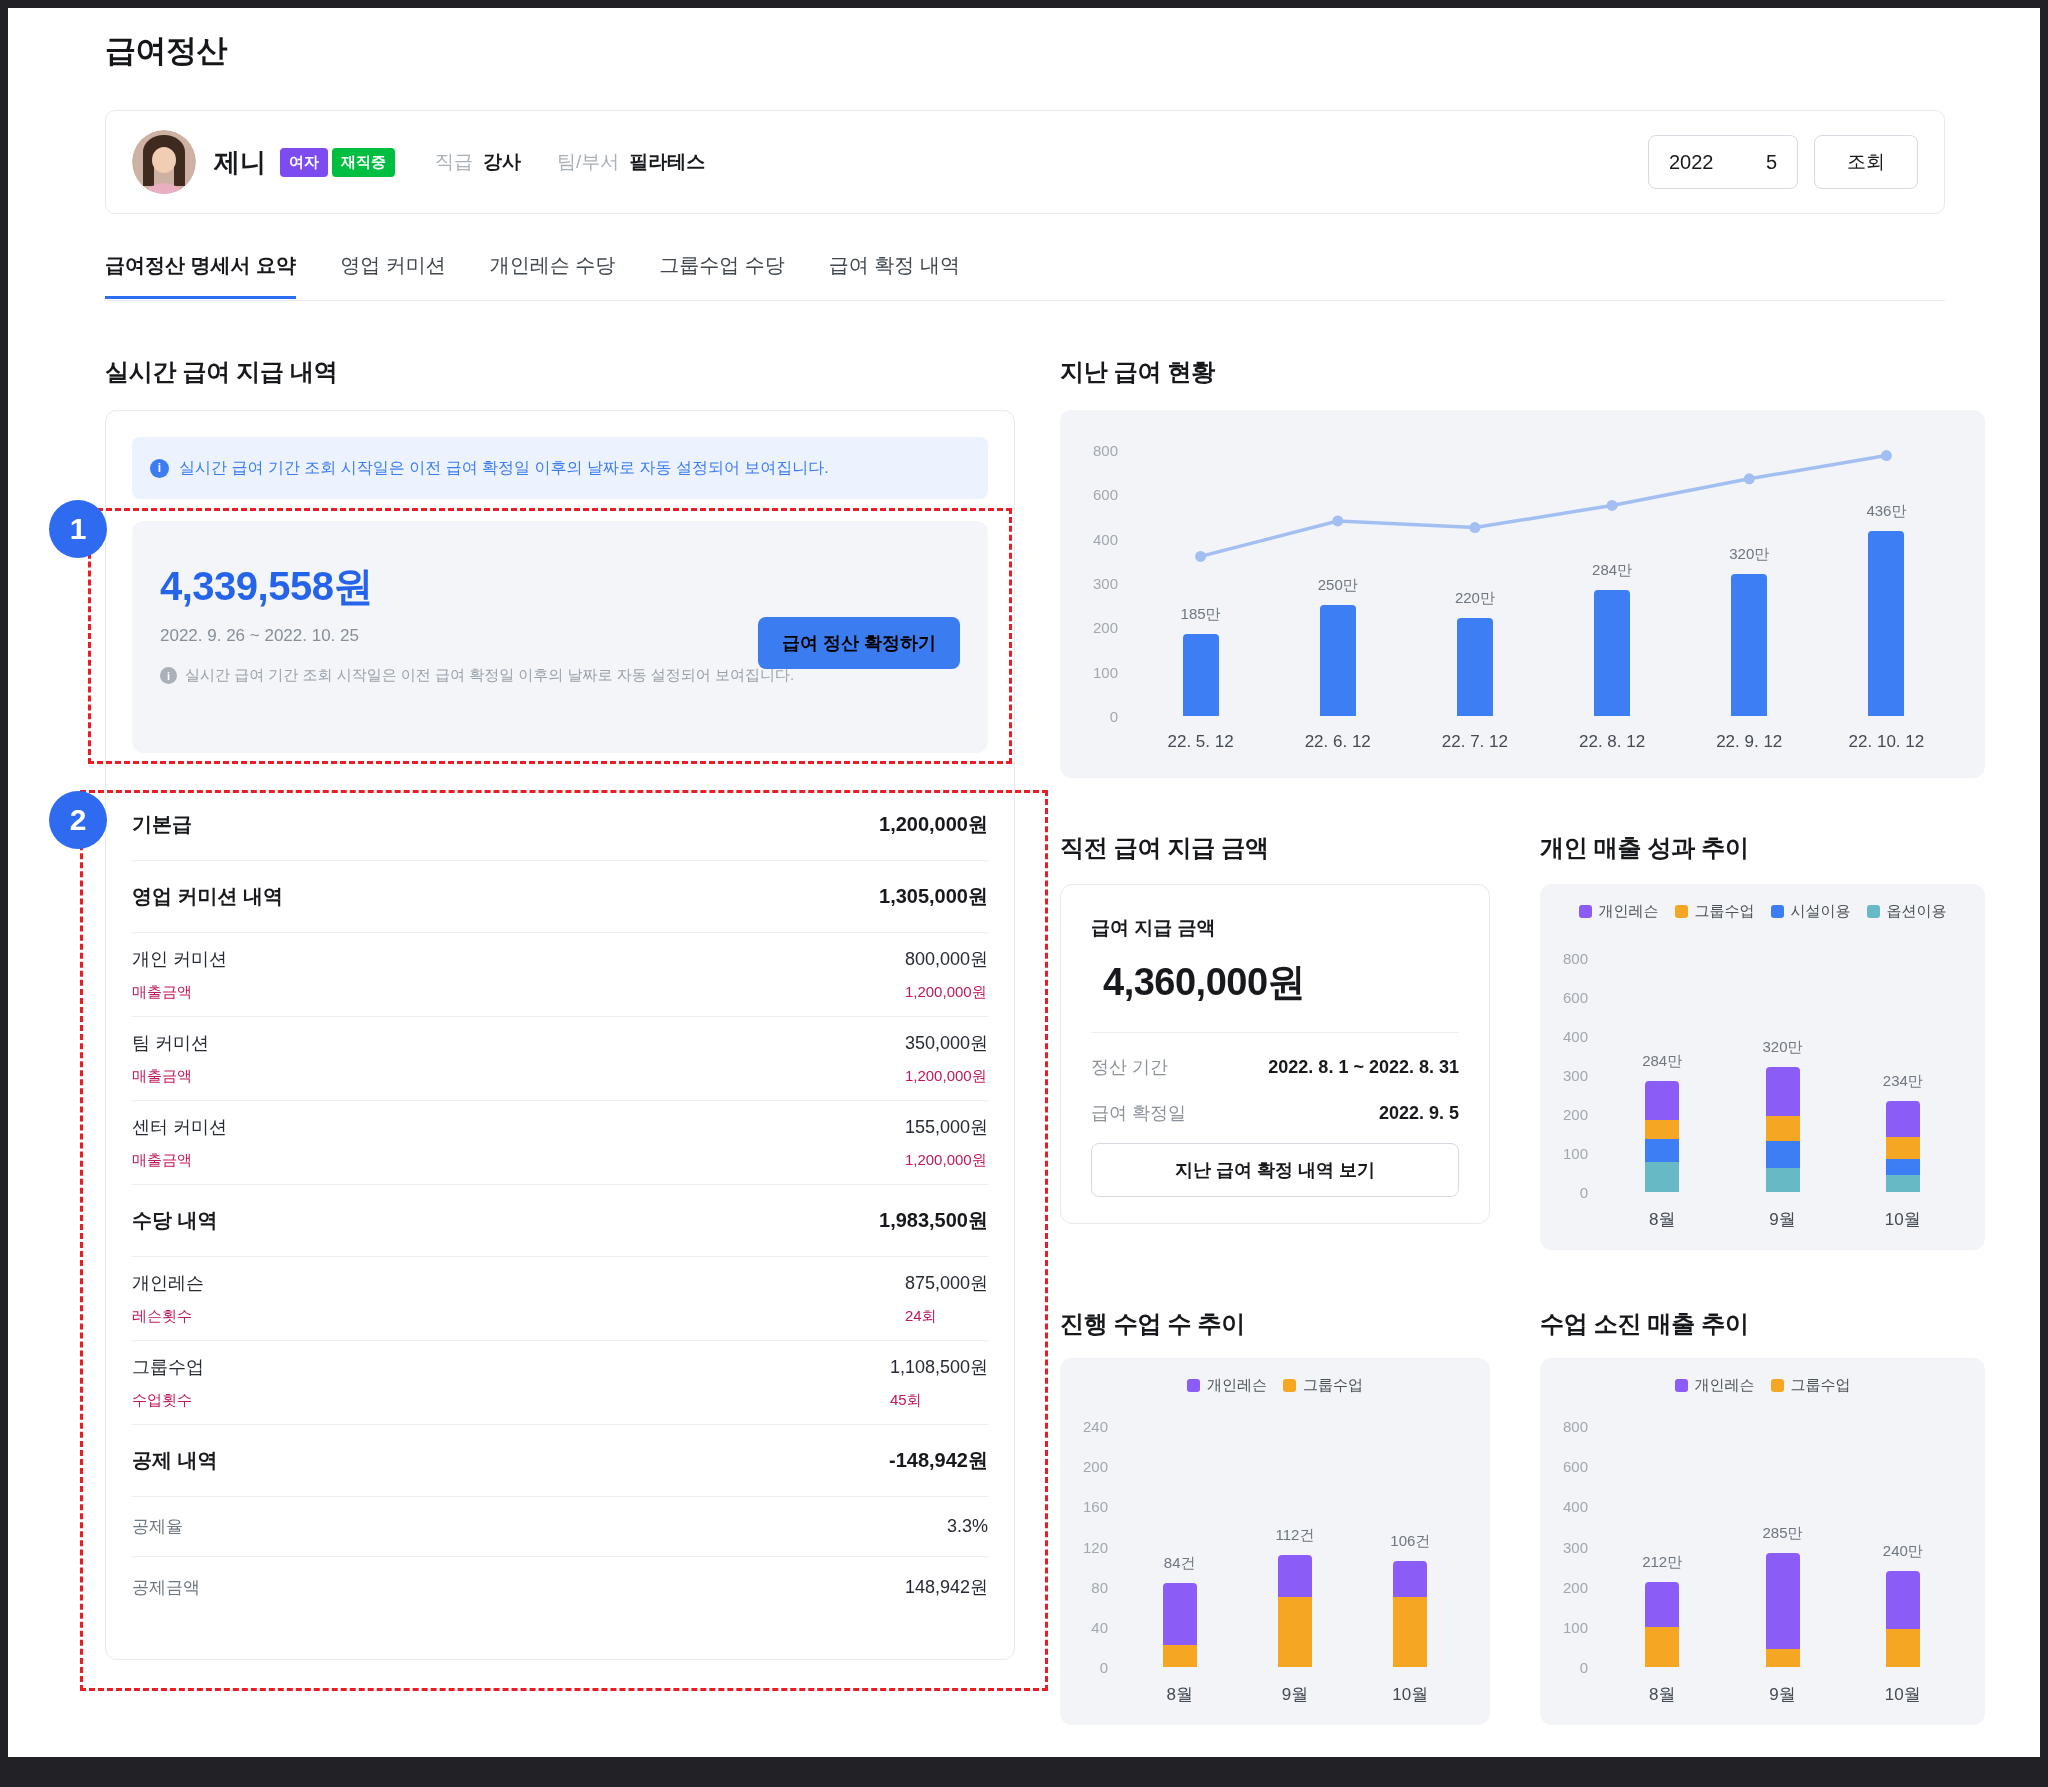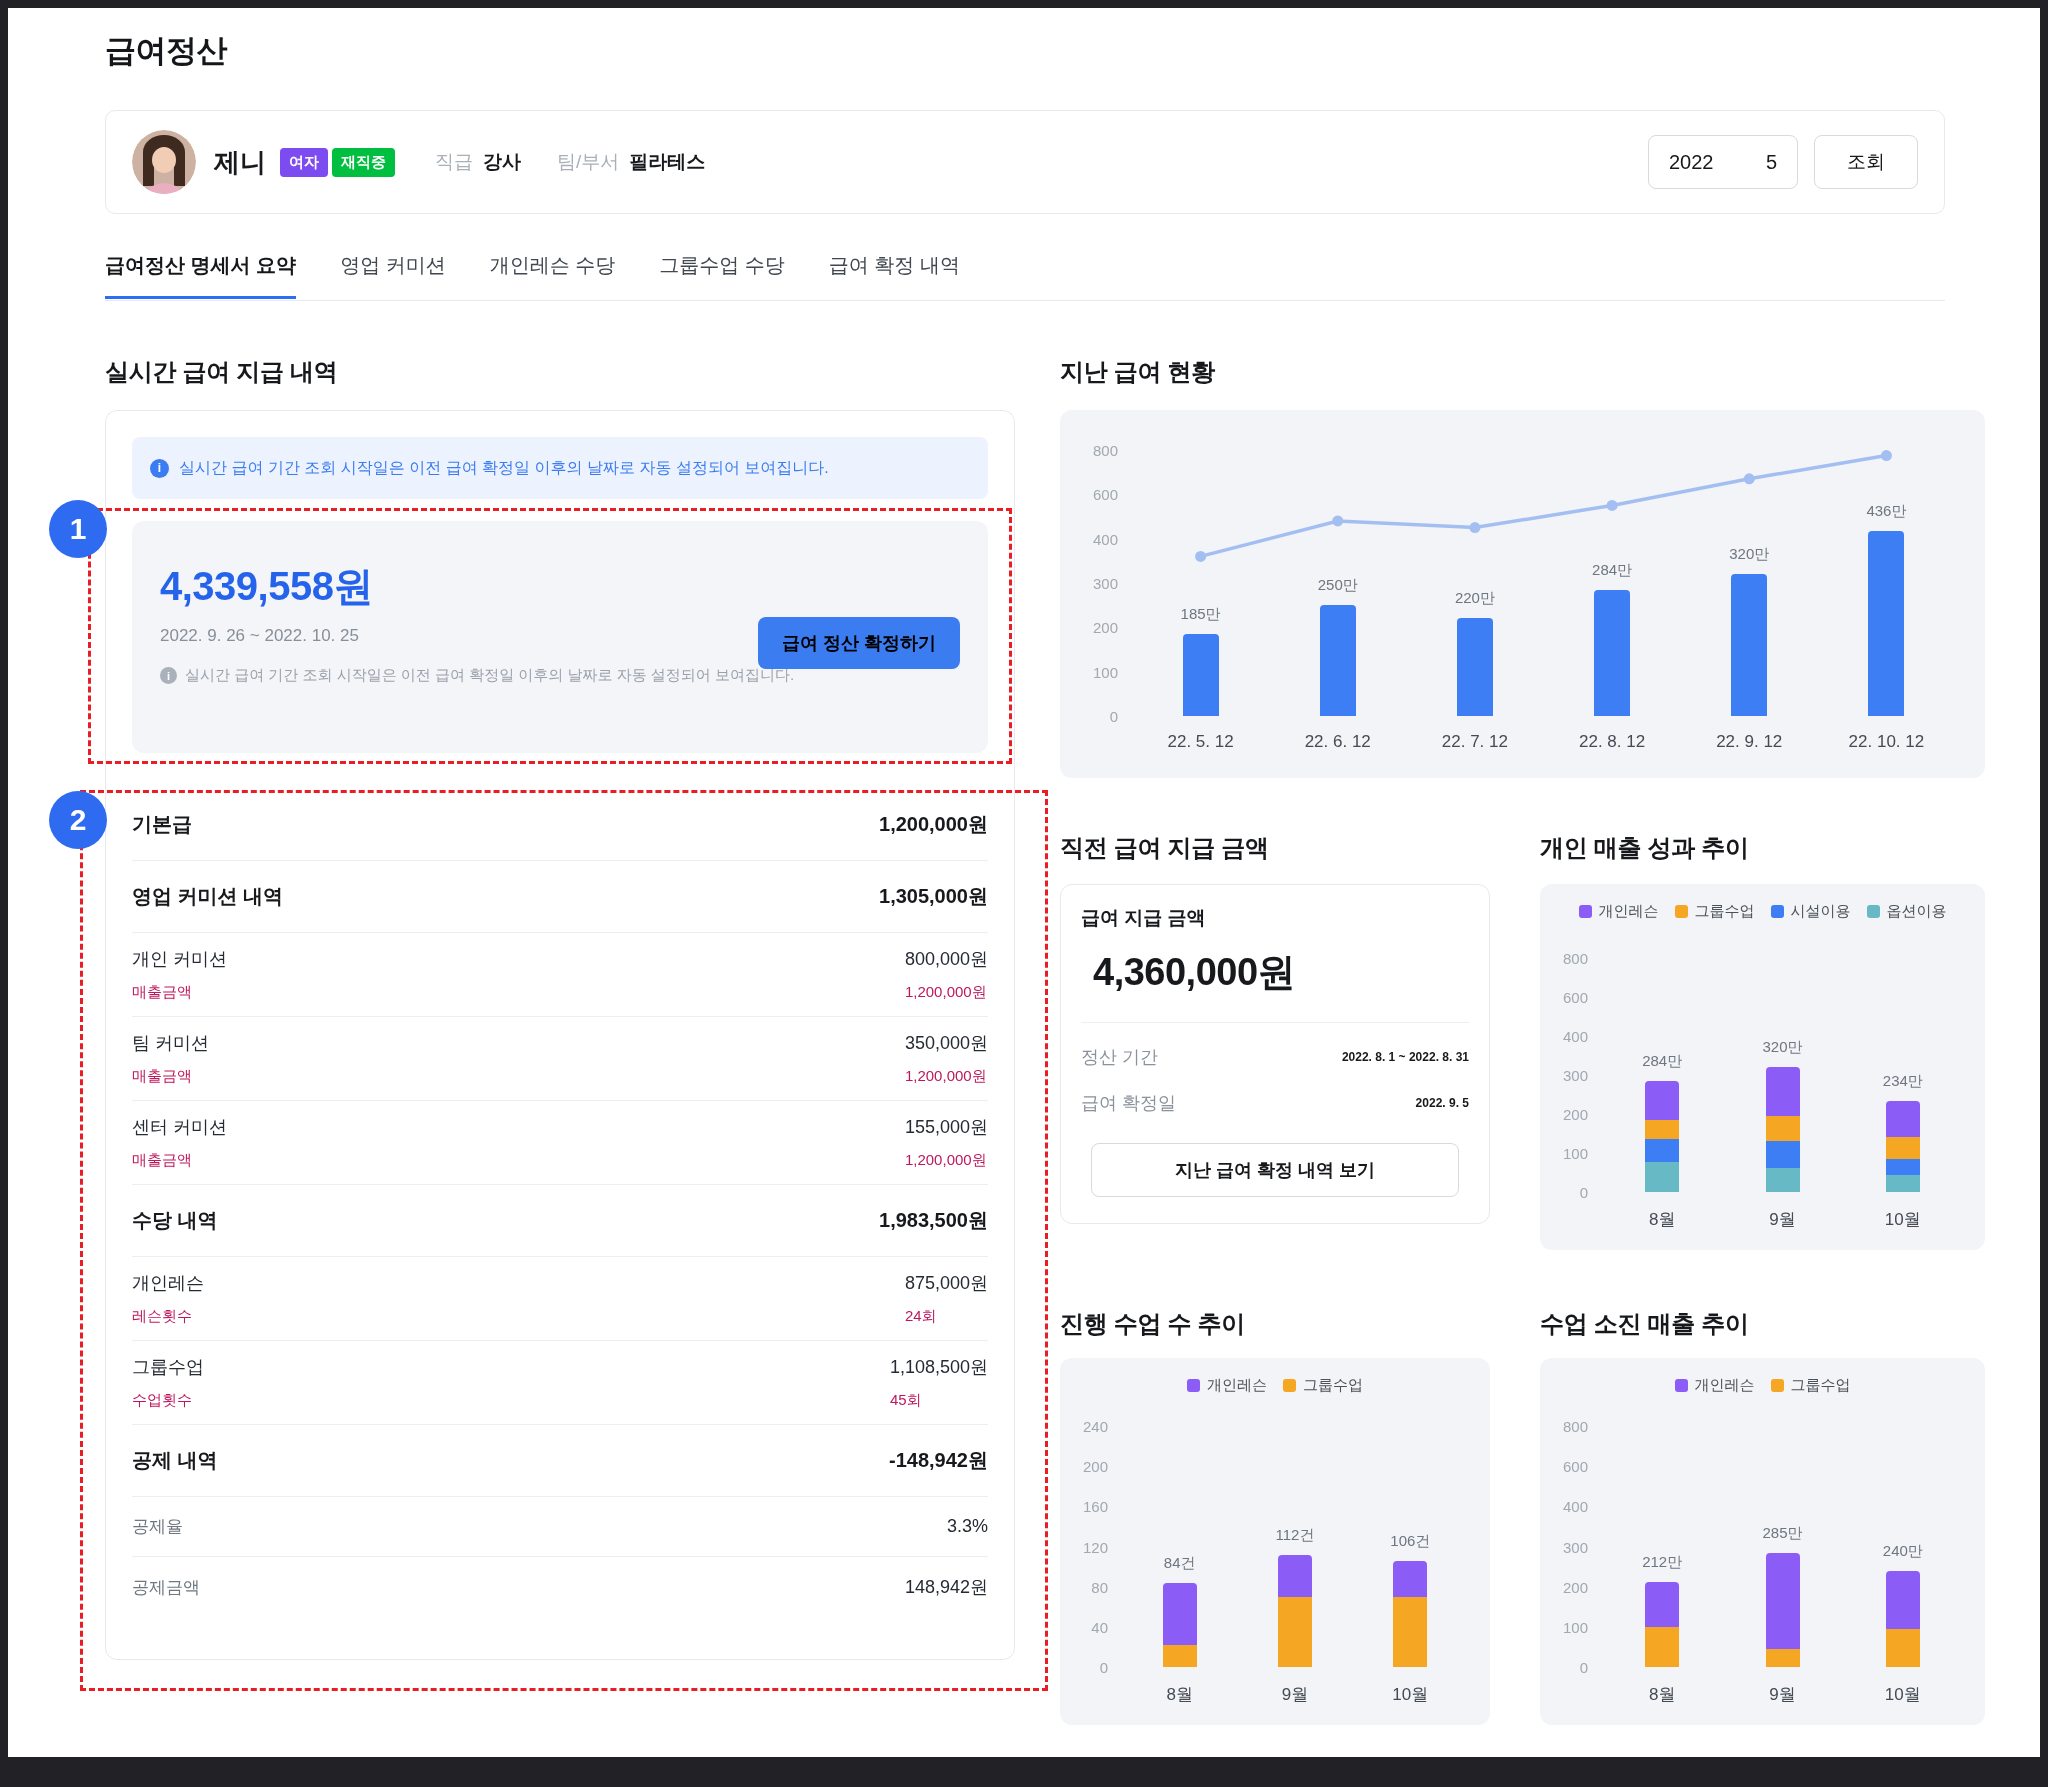--- a/index.html
+++ b/index.html
@@ -81,27 +81,27 @@
   .bar{position:absolute;border-radius:4px 4px 0 0;}
   .bar-wrap{position:absolute;border-radius:4px 4px 0 0;overflow:hidden;}
   .bar-seg{position:absolute;left:0;width:100%;}
   .bar-label{position:absolute;text-align:center;font-size:15px;color:#6e7680;}
   .legend{position:absolute;top:18px;left:0;right:0;display:flex;justify-content:center;gap:16px;z-index:2;}
   .legend-item{display:flex;align-items:center;gap:7px;font-size:15px;color:#4a5158;}
   .legend-swatch{width:13px;height:13px;border-radius:3px;flex:none;}
 
   
   .prev-card{position:absolute;left:1060px;top:884px;width:430px;height:340px;background:#fff;border:1px solid #e7e9ee;
-    border-radius:12px;padding:20px;box-sizing:border-box;}
+    border-radius:12px;padding:30px;box-sizing:border-box;}
   .prev-label{font-size:19px;font-weight:700;color:#17191c;}
   .prev-amount{margin-top:16px;font-size:38px;font-weight:800;color:#17191c;letter-spacing:-0.5px;margin-left:12px;}
   .prev-divider{margin-top:24px;height:1px;background:#edf0f3;}
   .prev-row{margin-top:22px;display:flex;justify-content:space-between;align-items:center;}
   .prev-k{font-size:18px;color:#8b929c;}
-  .prev-v{font-size:12px;font-weight:700;color:#17191c;}
+  .prev-v{font-size:18px;font-weight:700;color:#17191c;}
   .history-btn{position:absolute;left:30px;right:30px;bottom:26px;height:54px;background:#fff;border:1px solid #d6dae1;
     border-radius:8px;font-size:18px;font-weight:600;color:#17191c;}
 
   
   .annot-rect{position:absolute;border:3px dashed #ea1c24;pointer-events:none;z-index:5;}
   #rect1{left:88px;top:508px;width:918px;height:250px;}
   #rect2{left:80px;top:790px;width:962px;height:895px;}
   .annot-circle{position:absolute;width:58px;height:58px;border-radius:50%;background:#2e6bf0;color:#fff;display:flex;
     align-items:center;justify-content:center;font-size:30px;font-weight:700;z-index:6;}
   #circ1{left:49px;top:500px;}

